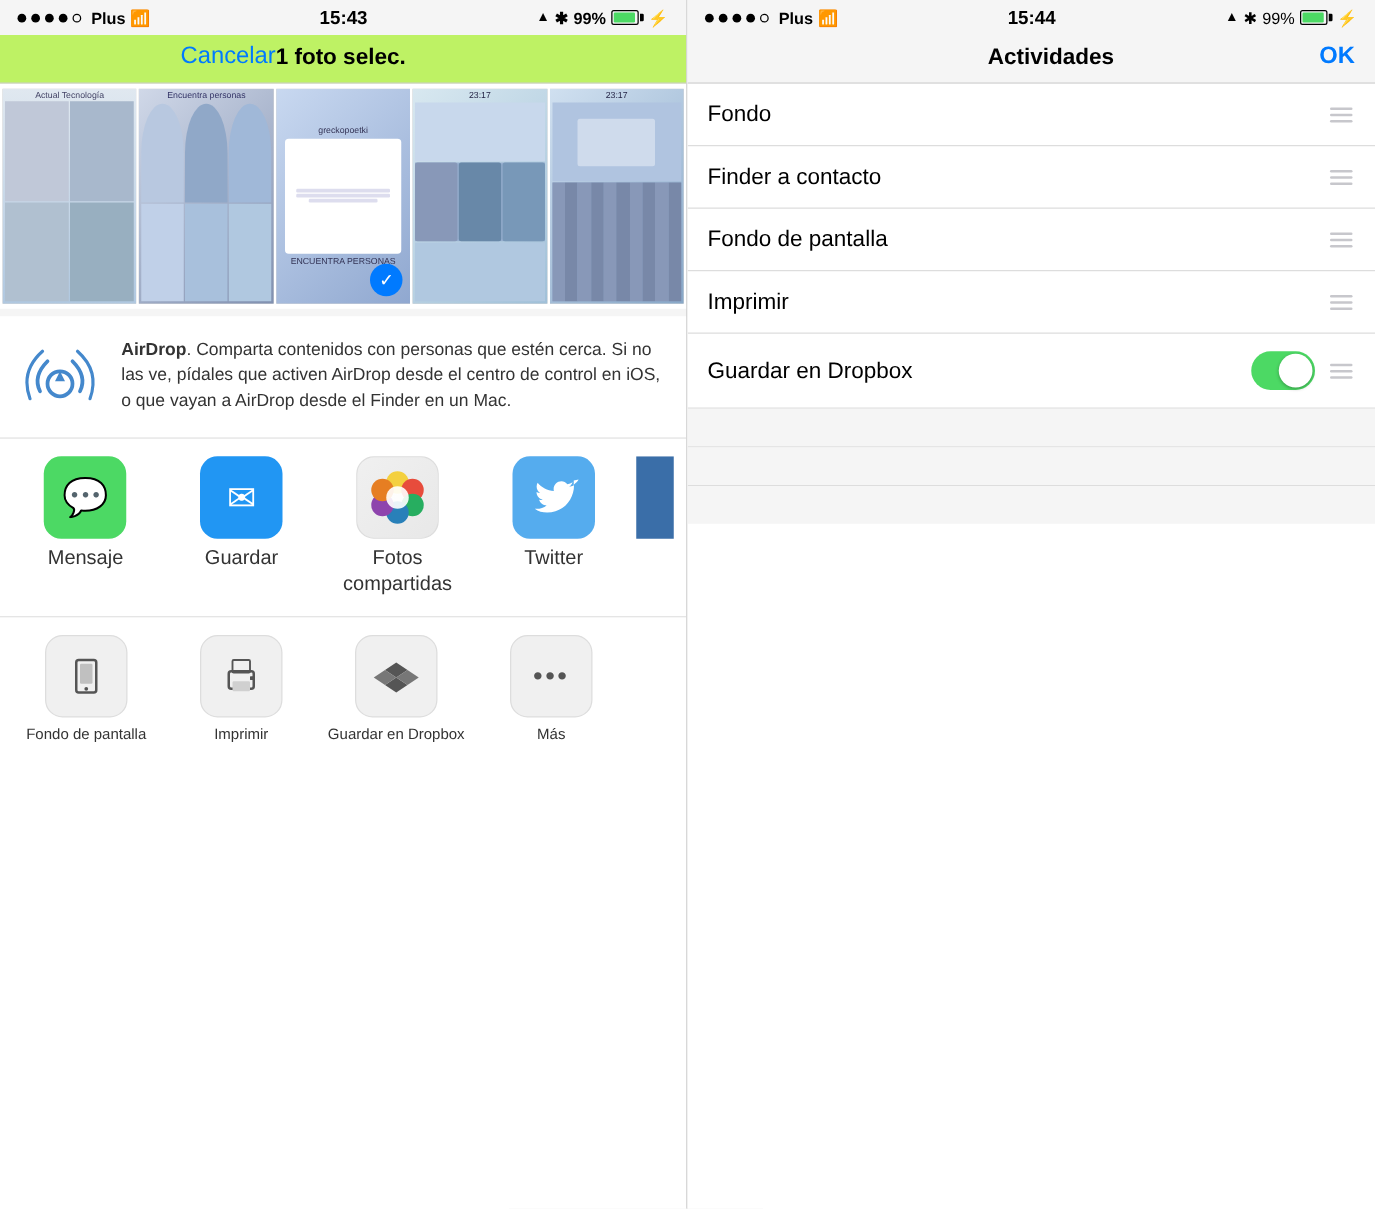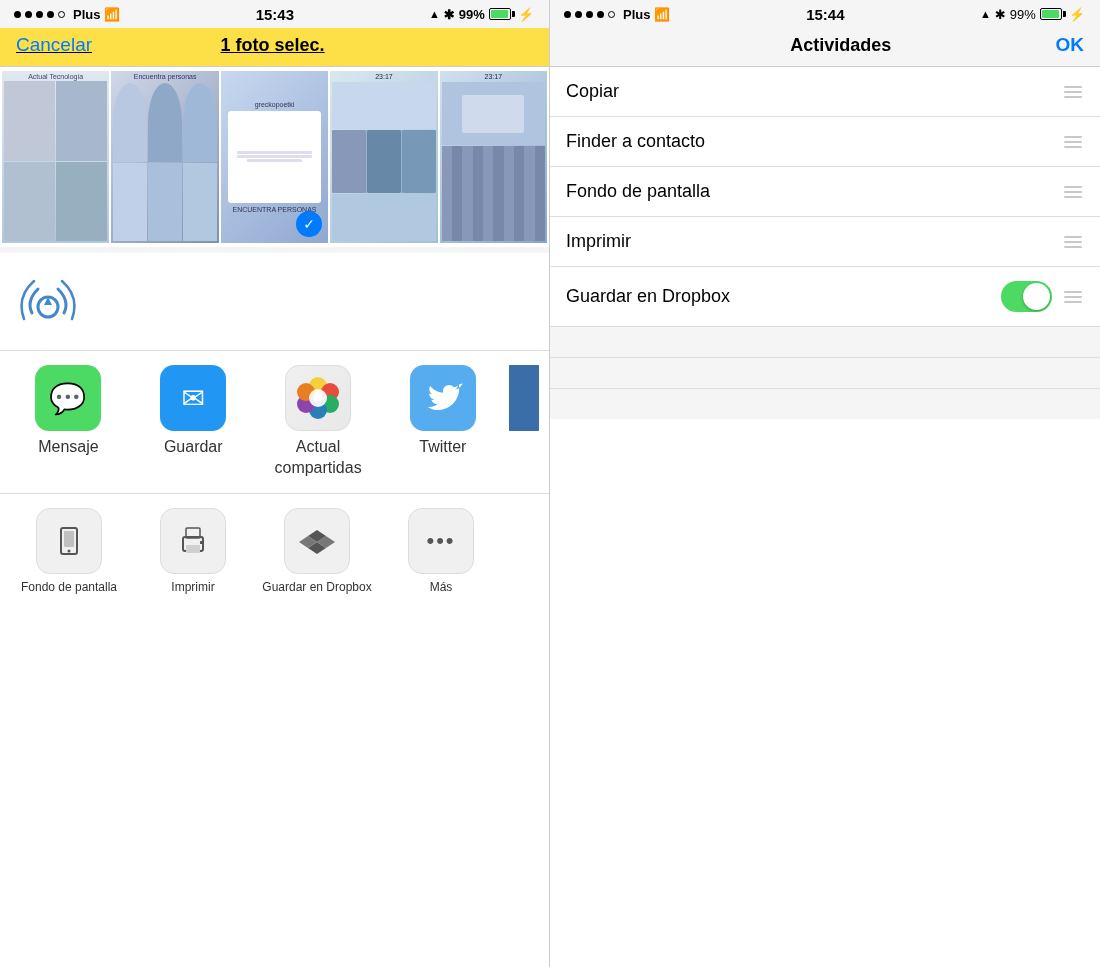--- a/index.html
+++ b/index.html
@@ -65,25 +65,24 @@
       width: 3px;
       height: 6px;
       background: #000;
       border-radius: 0 1px 1px 0;
     }
 
     
     .nav-bar {
       display: flex;
       align-items: center;
-      justify-content: space-between;
+      justify-content: center;
       padding: 6px 16px 10px;
-      background: #fde047;
+      background: #bef264;
       border-bottom: 1px solid #ccc;
-      text-decoration: underline;
     }
     .nav-cancel {
       color: #007aff;
       font-size: 19px;
       cursor: pointer;
     }
     .nav-title {
       font-size: 18px;
       font-weight: 600;
       color: #000;
@@ -484,20 +483,23 @@
     <div class="airdrop-icon">
       <svg class="airdrop-svg" viewBox="0 0 65 65" fill="none" xmlns="http://www.w3.org/2000/svg">
         <circle cx="32" cy="38" r="10" stroke="#4488cc" stroke-width="3" fill="none"></circle>
         <path d="M16 44 Q10 32 22 20" stroke="#4488cc" stroke-width="3" fill="none" stroke-linecap="round"></path>
         <path d="M48 44 Q54 32 42 20" stroke="#4488cc" stroke-width="3" fill="none" stroke-linecap="round"></path>
         <path d="M8 50 Q0 28 18 12" stroke="#4488cc" stroke-width="2.5" fill="none" stroke-linecap="round"></path>
         <path d="M56 50 Q64 28 46 12" stroke="#4488cc" stroke-width="2.5" fill="none" stroke-linecap="round"></path>
         <polygon points="32,28 28,36 36,36" fill="#4488cc"></polygon>
       </svg>
     </div>
+    <div class="airdrop-text">
+      <strong>AirDrop</strong><span>. Comparta contenidos con personas que estén cerca. Si no las ve, pídales que activen AirDrop desde el centro de control en iOS, o que vayan a AirDrop desde el Finder en un Mac.</span>
+    </div>
   </div>
 
   <div class="share-row">
 
     <div class="share-item">
       <div class="share-icon green">
         <span style="color:#fff; font-size:30px;">💬</span>
       </div>
       <span class="share-label">Mensaje</span>
     </div>
@@ -515,21 +517,21 @@
         <svg width="50" height="50" viewBox="0 0 50 50">
           <circle cx="25" cy="13" r="9" fill="#f4d03f"></circle>
           <circle cx="37" cy="19" r="9" fill="#e74c3c"></circle>
           <circle cx="37" cy="31" r="9" fill="#27ae60"></circle>
           <circle cx="25" cy="37" r="9" fill="#2980b9"></circle>
           <circle cx="13" cy="31" r="9" fill="#8e44ad"></circle>
           <circle cx="13" cy="19" r="9" fill="#e67e22"></circle>
           <circle cx="25" cy="25" r="9" fill="#fff" opacity="0.9"></circle>
         </svg>
       </div>
-      <span class="share-label">Actual compartidas</span>
+      <span class="share-label">Fotos compartidas</span>
     </div>
 
     <div class="share-item">
       <div class="share-icon twitter-blue">
         <svg width="40" height="40" viewBox="0 0 40 40" fill="white">
           <path d="M36 10.3c-1.2.5-2.4.9-3.8 1 1.4-.8 2.4-2.1 2.9-3.6-1.3.7-2.7 1.3-4.2 1.6C29.6 7.9 28 7 26.2 7c-3.5 0-6.3 2.8-6.3 6.3 0 .5.1 1 .2 1.4-5.2-.3-9.9-2.8-13-6.6-.5.9-.8 1.9-.8 3 0 2.2 1.1 4.1 2.8 5.2-1 0-2-.3-2.9-.8v.1c0 3 2.2 5.6 5 6.1-.5.1-1.1.2-1.7.2-.4 0-.8 0-1.2-.1.8 2.6 3.2 4.4 6 4.5-2.2 1.7-5 2.7-8 2.7-.5 0-1 0-1.5-.1C7.6 30.9 11 32 14.7 32c13.9 0 21.5-11.5 21.5-21.5v-1c1.5-1 2.7-2.4 3.8-3.9l-4 .7z"></path>
         </svg>
       </div>
       <span class="share-label">Twitter</span>
     </div>
@@ -615,21 +617,21 @@
   <div class="right-nav-bar">
     <div class="right-nav-placeholder"></div>
     <span class="right-nav-title">Actividades</span>
     <span class="right-nav-ok">OK</span>
   </div>
 
   <div class="activity-list">
 
     <div class="activity-item">
       <div class="activity-item-left">
-        <span class="activity-item-label">Copiar</span>
+        <span class="activity-item-label">Fondo</span>
       </div>
       <div class="activity-item-right">
         <div class="drag-handle">
           <div class="drag-line"></div>
           <div class="drag-line"></div>
           <div class="drag-line"></div>
         </div>
       </div>
     </div>
 

